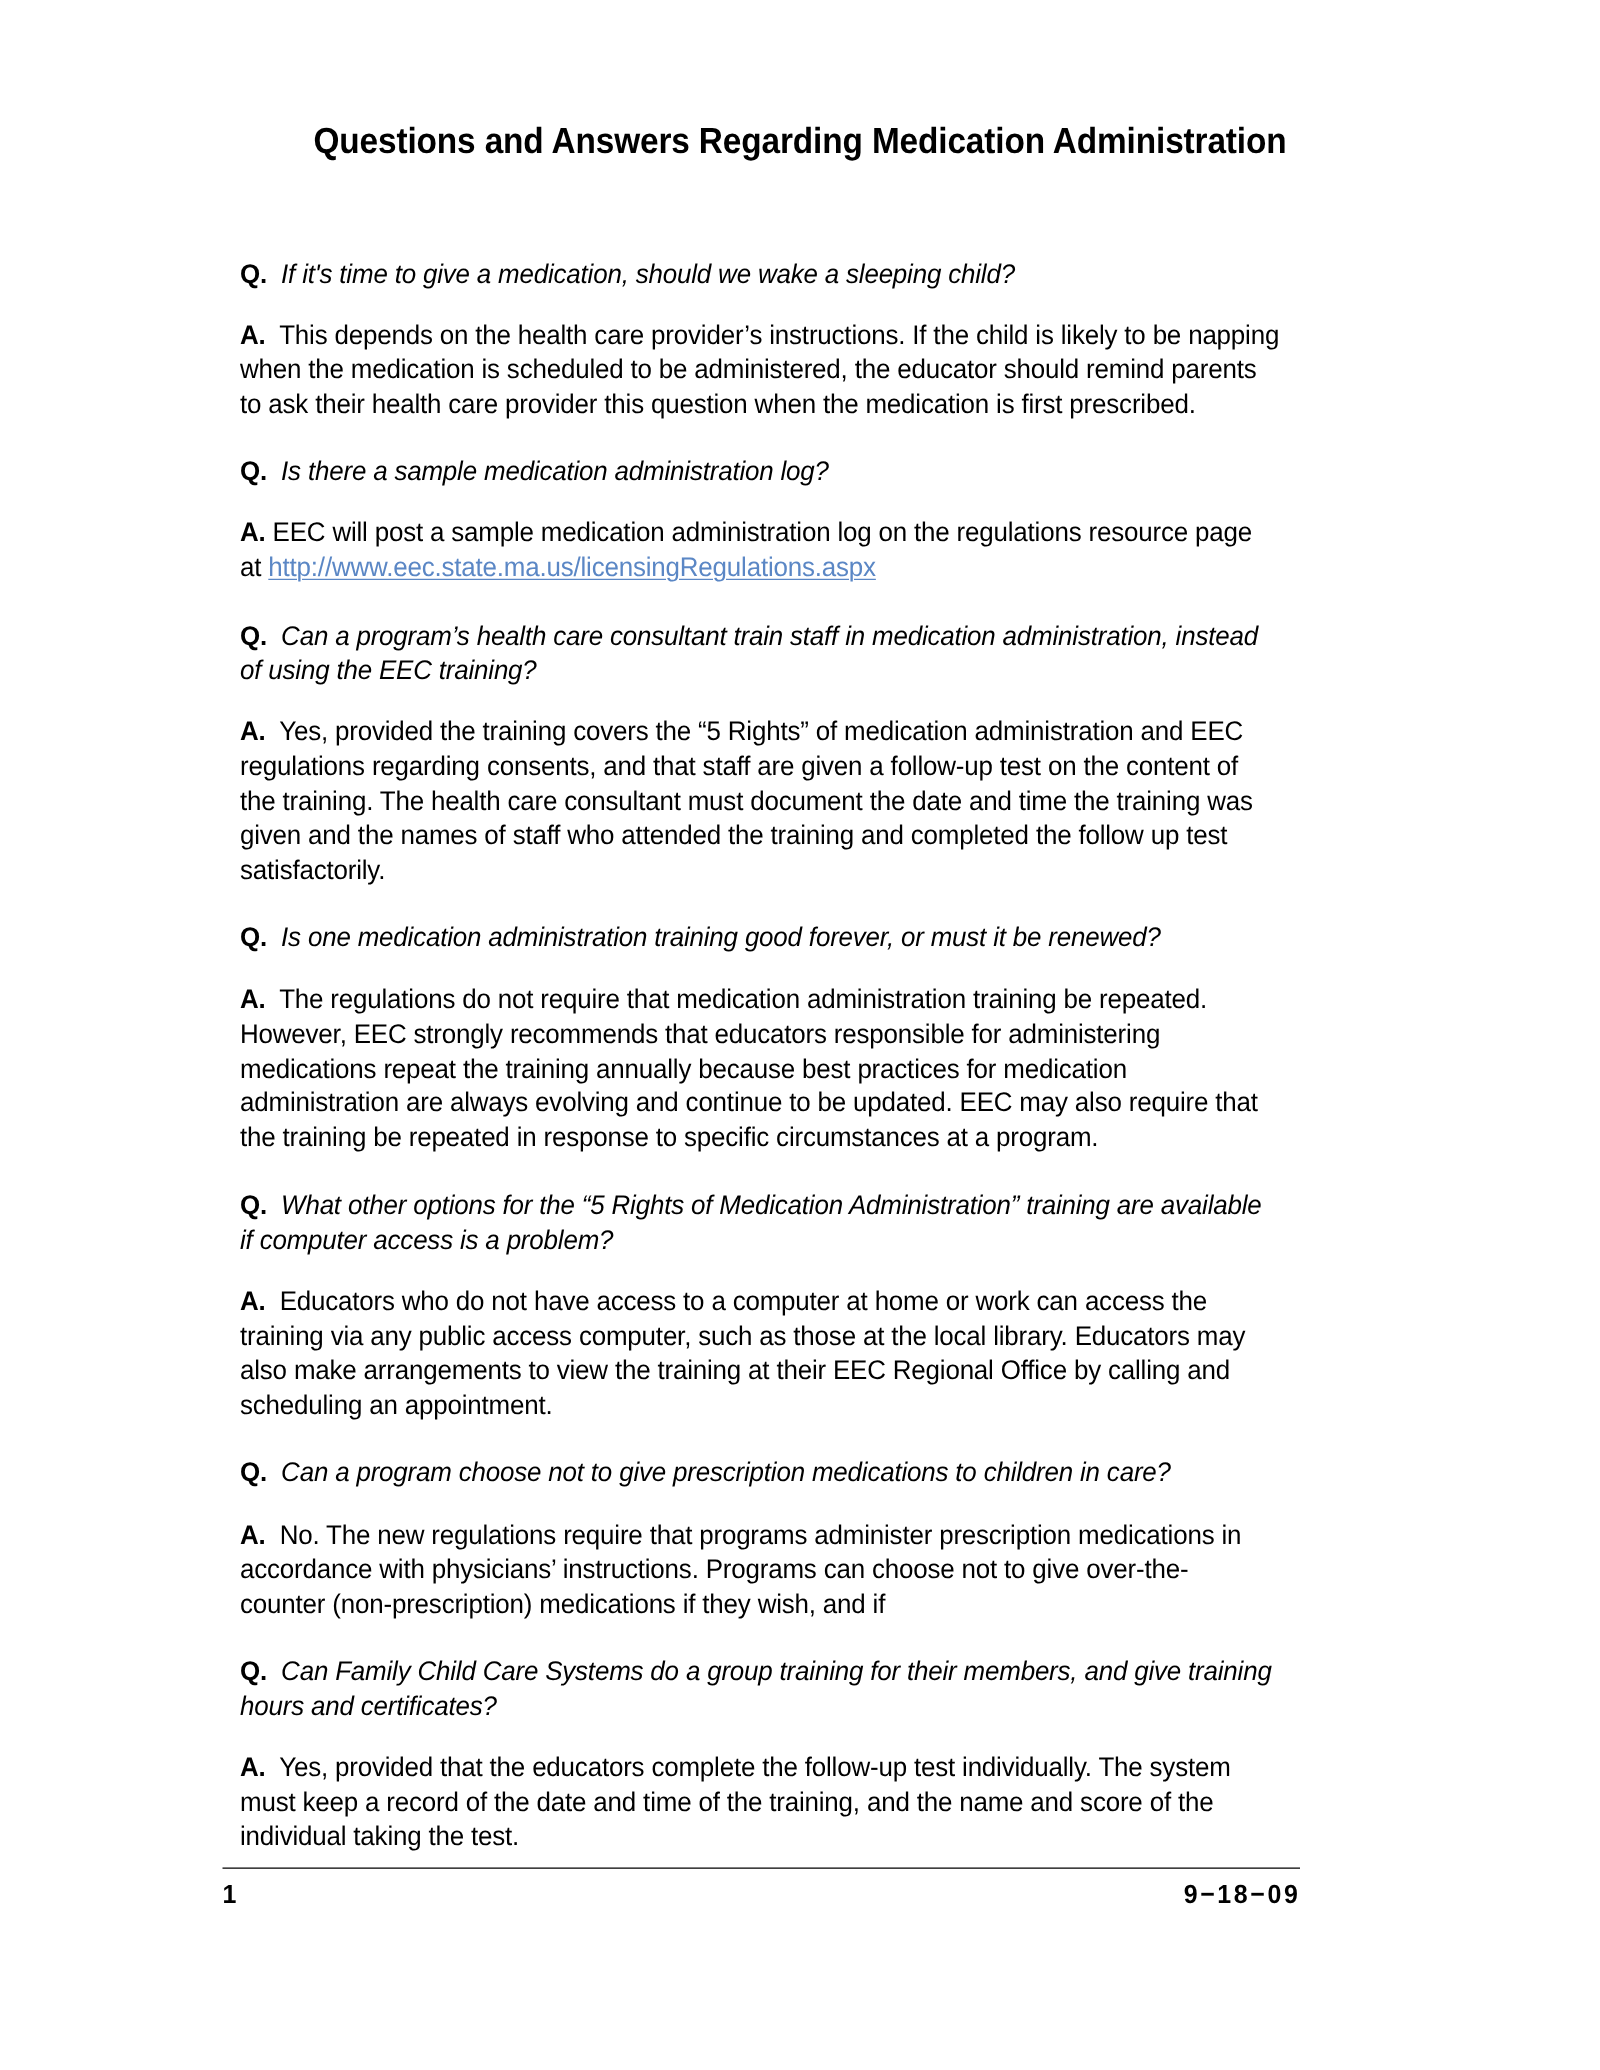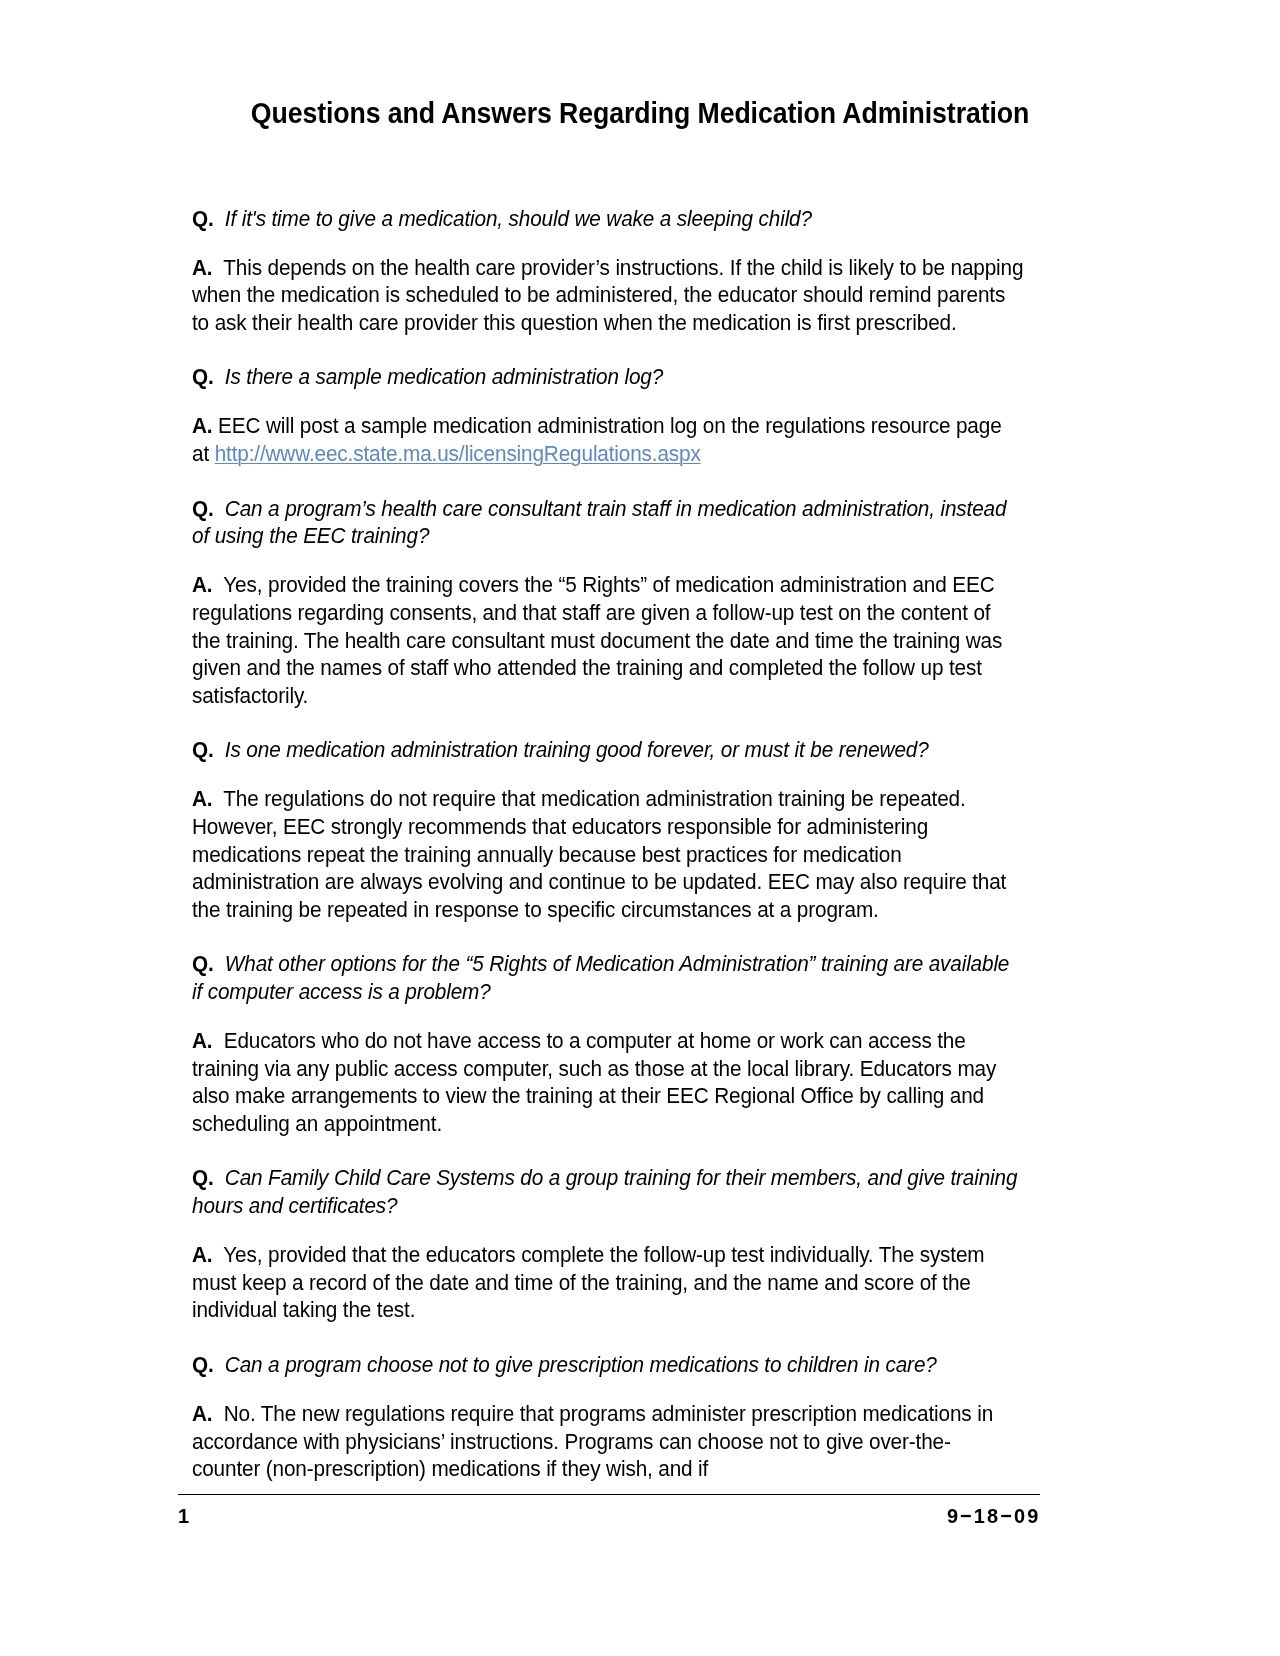--- a/index.html
+++ b/index.html
@@ -172,36 +172,36 @@
       </p>
       <p class="line answer">
         <span class="tag">A.</span>&nbsp;
         <span>Educators who do not have access to a computer at home or work can access the training via any public access computer, such as those at the local library.  Educators may also make arrangements to view the training at their EEC Regional Office by calling and scheduling an appointment.</span>
       </p>
     </div>
 
     <div class="qa-block">
       <p class="line question">
         <span class="tag">Q.</span>&nbsp;
+        <span>Can a program choose not to give prescription medications to children in care?</span>
+      </p>
+      <p class="line answer">
+        <span class="tag">A.</span>&nbsp;
+        <span>No.  The new regulations require that programs administer prescription medications in accordance with physicians’ instructions.  Programs can choose not to give over-the- counter (non-prescription) medications if they wish, and if</span>
+      </p>
+    </div>
+
+    <div class="qa-block">
+      <p class="line question">
+        <span class="tag">Q.</span>&nbsp;
         <span>Can Family Child Care Systems do a group training for their members, and give training hours and certificates?</span>
       </p>
       <p class="line answer">
         <span class="tag">A.</span>&nbsp;
         <span>Yes, provided that the educators complete the follow-up test individually.  The system must keep a record of the date and time of the training, and the name and score of the individual taking the test.</span>
-      </p>
-    </div>
-
-    <div class="qa-block">
-      <p class="line question">
-        <span class="tag">Q.</span>&nbsp;
-        <span>Can a program choose not to give prescription medications to children in care?</span>
-      </p>
-      <p class="line answer">
-        <span class="tag">A.</span>&nbsp;
-        <span>No.  The new regulations require that programs administer prescription medications in accordance with physicians’ instructions.  Programs can choose not to give over-the- counter (non-prescription) medications if they wish, and if</span>
       </p>
     </div>
 
   </div>
 
   <div class="footer">
     <hr class="footer-rule">
     <div class="footer-row">
       <span class="footer-page">1</span>
       <span class="footer-date">9−18−09</span>

